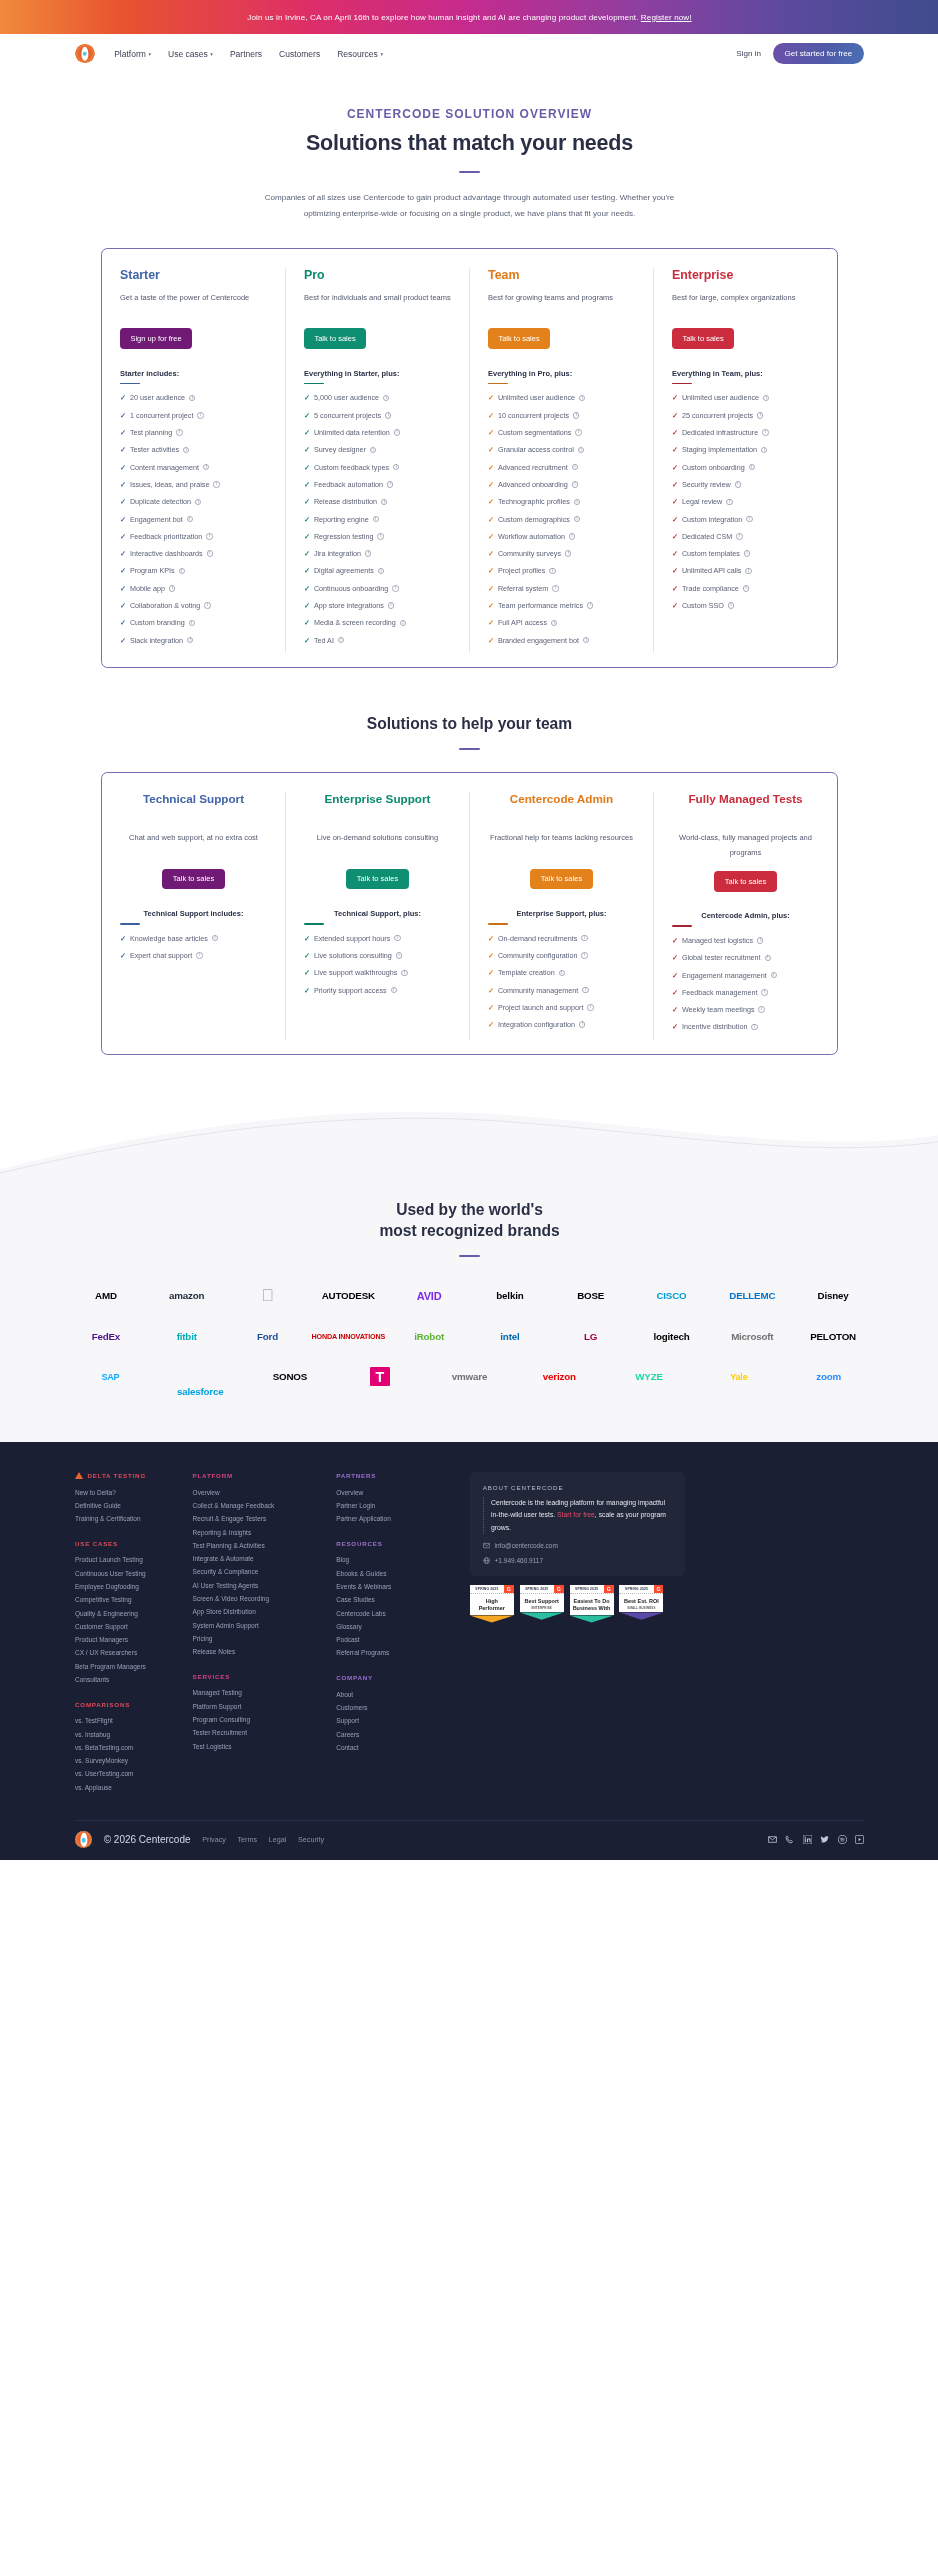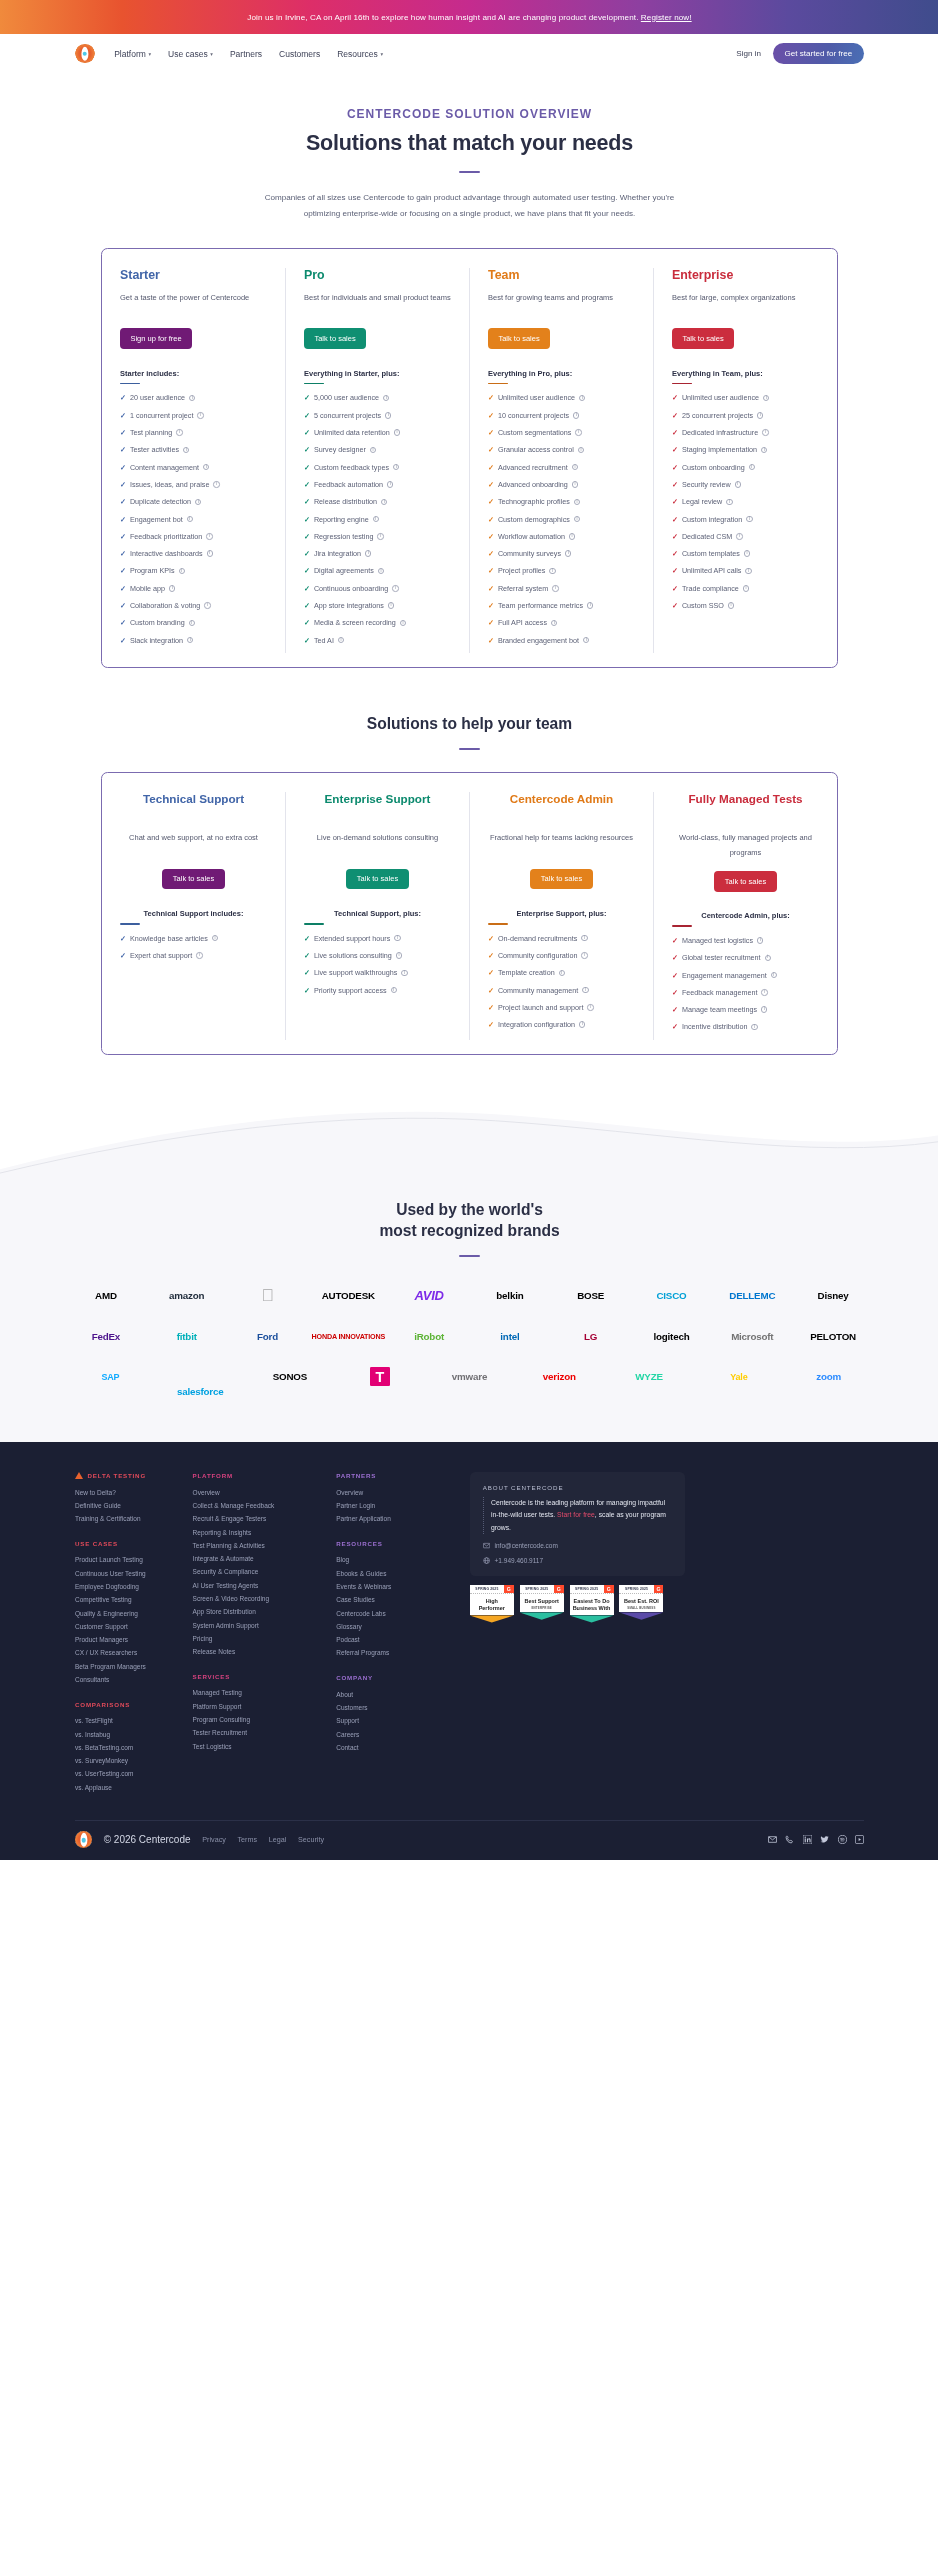--- a/index.html
+++ b/index.html
@@ -643,21 +643,21 @@
             <span class="feat-label">Engagement management</span>
             <span class="info">i</span>
           </li>
           <li class="feat-item">
             <span class="chk" style="color:#c92c3c">✓</span>
             <span class="feat-label">Feedback management</span>
             <span class="info">i</span>
           </li>
           <li class="feat-item">
             <span class="chk" style="color:#c92c3c">✓</span>
-            <span class="feat-label">Manage team meetings</span>
+            <span class="feat-label">Weekly team meetings</span>
             <span class="info">i</span>
           </li>
           <li class="feat-item">
             <span class="chk" style="color:#c92c3c">✓</span>
             <span class="feat-label">Incentive distribution</span>
             <span class="info">i</span>
           </li>
         </ul></div>
     </div>
 </div>
@@ -683,21 +683,21 @@
         <div class="logo-cell">
           <span class="lg" style="color:#232f3e;font-size:9.8px;">amazon</span>
         </div>
         <div class="logo-cell">
           <span class="lg" style="color:#a6a6a6;font-size:9.8px;font-size:17px;"></span>
         </div>
         <div class="logo-cell">
           <span class="lg" style="color:#000000;font-size:9.8px;">AUTODESK</span>
         </div>
         <div class="logo-cell">
-          <span class="lg" style="color:#7d2ae8;font-size:13px;font-style:italic;">AVID</span>
+          <span class="lg" style="color:#7d2ae8;font-size:11px;">AVID</span>
         </div>
         <div class="logo-cell">
           <span class="lg" style="color:#000000;font-size:9.8px;">belkin</span>
         </div>
         <div class="logo-cell">
           <span class="lg" style="color:#000000;font-size:9.8px;">BOSE</span>
         </div>
         <div class="logo-cell">
           <span class="lg" style="color:#00a0d6;font-size:9.8px;">CISCO</span>
         </div>

